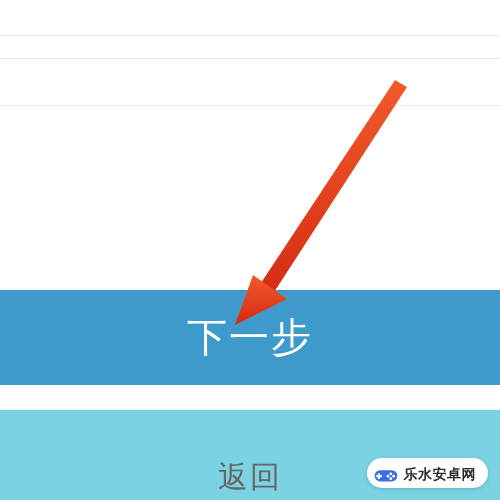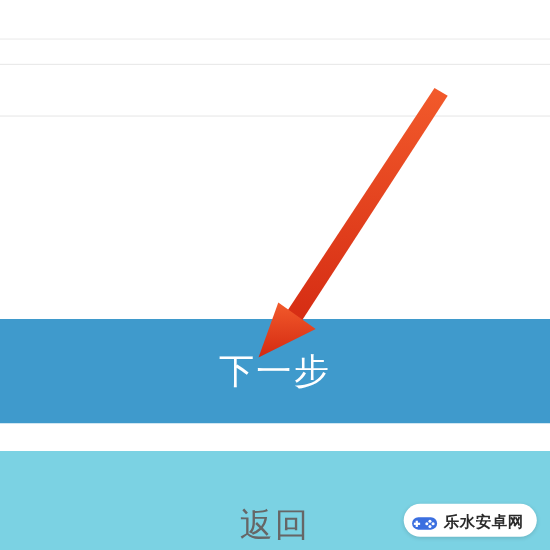--- a/index.html
+++ b/index.html
@@ -46,21 +46,21 @@
       position: absolute;
       top: 290px;
       left: 0;
       right: 0;
       height: 95px;
       background: #3f9acc;
       display: flex;
       align-items: center;
       justify-content: center;
       color: #ffffff;
-      font-size: 32px;
+      font-size: 40px;
       letter-spacing: 2px;
       cursor: pointer;
     }
     .gap {
       position: absolute;
       top: 385px;
       left: 0;
       right: 0;
       height: 25px;
       background: #ffffff;

